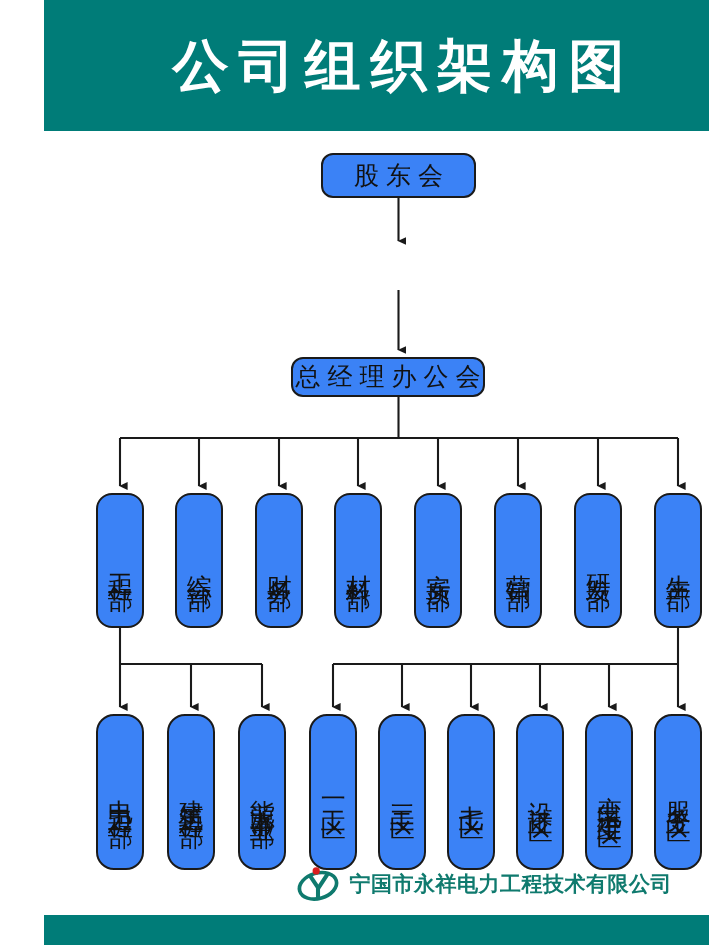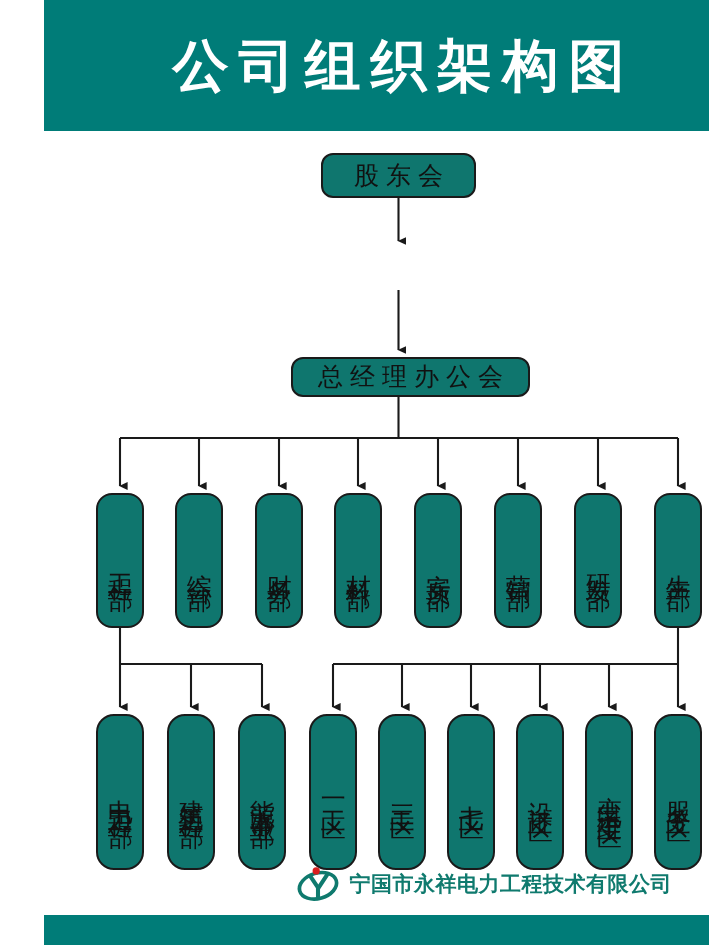--- a/index.html
+++ b/index.html
@@ -67,21 +67,21 @@
     width: 709px;
     height: 784px;
     pointer-events: none;
   }
 
   
   .node {
     position: absolute;
     box-sizing: border-box;
     border: 2px solid #1a1a1a;
-    background: #0f766e;
+    background: #3b82f6;
     display: flex;
     align-items: center;
     justify-content: center;
     color: #111111;
     line-height: 1.02;
   }
   
   .node.h {
     border-radius: 12px;
     font-size: 25px;
@@ -178,21 +178,21 @@
         <line x1="427" y1="533" x2="427" y2="576" marker-end="url(#arrow)"></line>
         <line x1="496" y1="533" x2="496" y2="576" marker-end="url(#arrow)"></line>
         <line x1="565" y1="533" x2="565" y2="576" marker-end="url(#arrow)"></line>
         <line x1="634" y1="533" x2="634" y2="576" marker-end="url(#arrow)"></line>
       </g>
     </svg>
 
     <div class="node h" style="left:277px; top:22px; width:155px; height:45px;">股东会</div>
 
 
-    <div class="node h" style="left:247px; top:226px; width:239px; height:40px;">总经理办公会</div>
+    <div class="node h" style="left:247px; top:226px; width:194px; height:40px;">总经理办公会</div>
 
     <div class="node v dept" style="left:52px; top:362px; width:48px; height:135px;">工程部</div>
     <div class="node v dept" style="left:131px; top:362px; width:48px; height:135px;">综合部</div>
     <div class="node v dept" style="left:211px; top:362px; width:48px; height:135px;">财务部</div>
     <div class="node v dept" style="left:290px; top:362px; width:48px; height:135px;">材料部</div>
     <div class="node v dept" style="left:370px; top:362px; width:48px; height:135px;">安质部</div>
     <div class="node v dept" style="left:450px; top:362px; width:48px; height:135px;">营销部</div>
     <div class="node v dept" style="left:530px; top:362px; width:48px; height:135px;">研发部</div>
     <div class="node v dept" style="left:610px; top:362px; width:48px; height:135px;">生产部</div>
 

